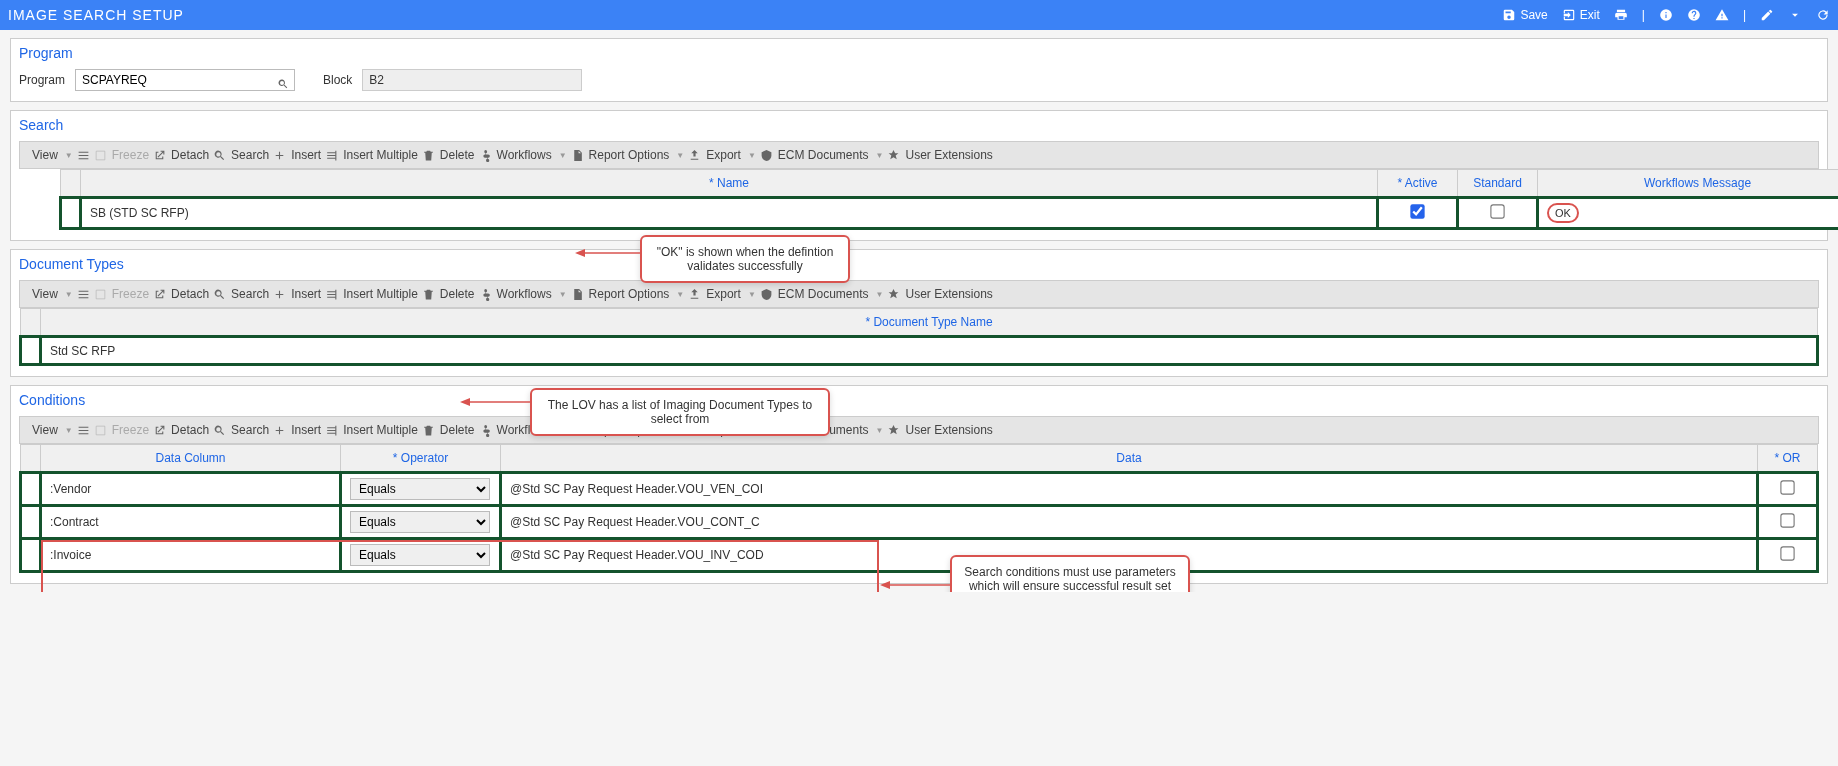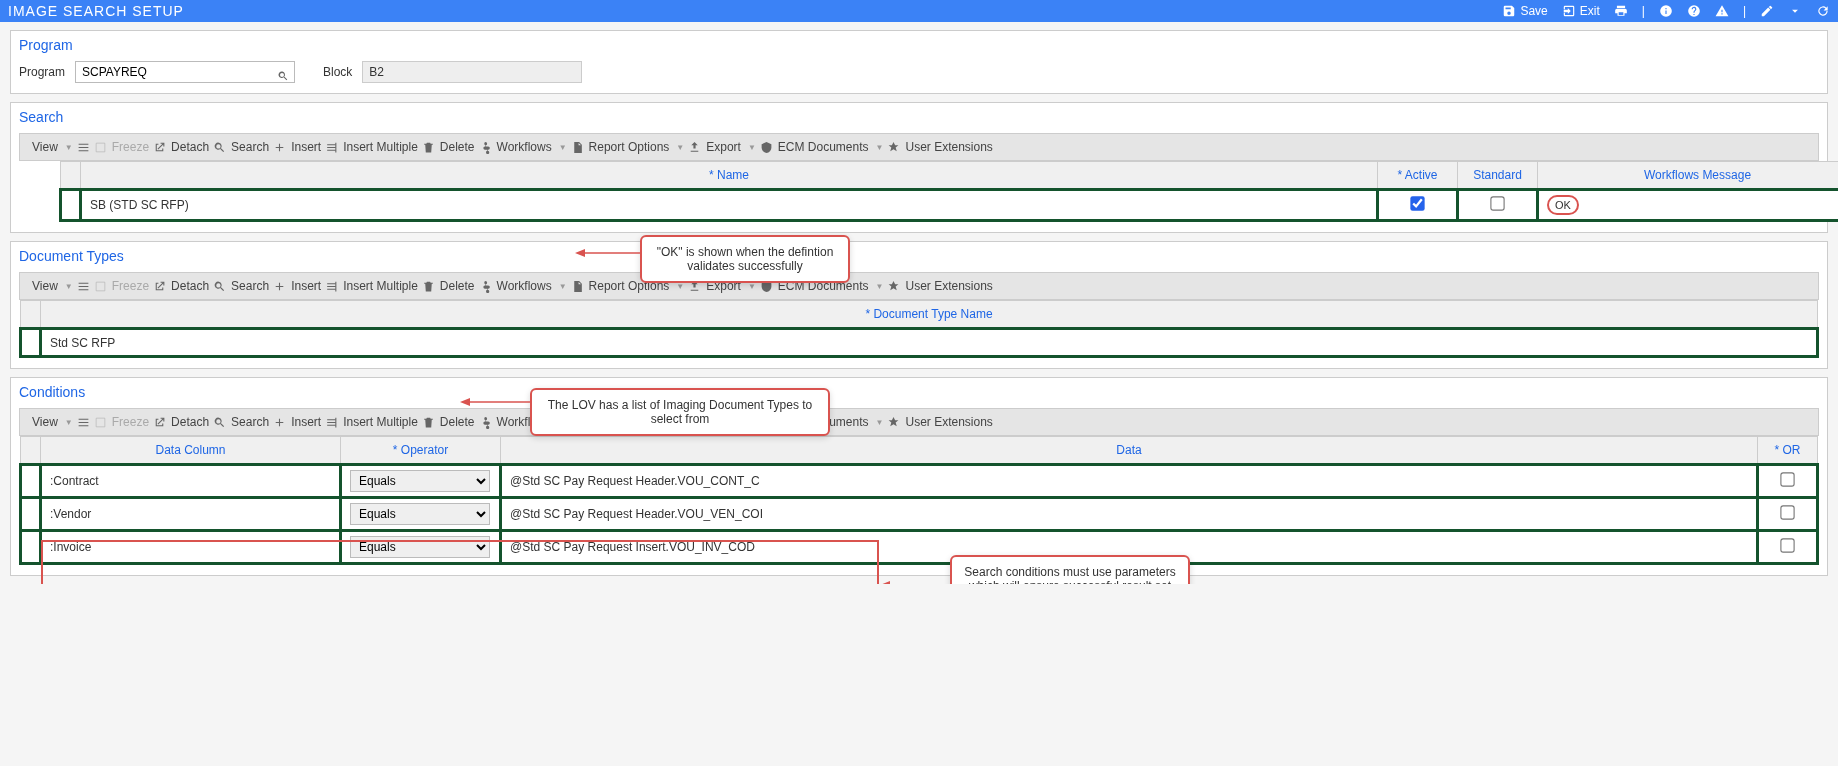--- a/index.html
+++ b/index.html
@@ -1,21 +1,21 @@
 <!DOCTYPE html>
 <html><head>
 <meta charset="utf-8">
 <style>
 * { box-sizing: border-box; margin: 0; padding: 0; font-family: Arial, Helvetica, sans-serif; }
 body { background: #f5f5f5; font-size: 12px; color: #333; }
 
 .page-header {
   background: #3b82f6;
   color: #fff;
-  height: 22px;
+  height: 30px;
   display: flex;
   align-items: center;
   padding: 0 8px;
   justify-content: space-between;
 }
 .page-header .title { font-size: 14px; letter-spacing: 1px; }
 .header-actions { display: flex; align-items: center; gap: 14px; }
 .header-actions .hbtn { display: flex; align-items: center; gap: 4px; cursor: pointer; font-size: 12px; }
 .header-actions svg { width: 14px; height: 14px; fill: #fff; }
 
@@ -465,37 +465,37 @@
         <th class="rowselect"></th>
         <th style="width:300px">Data Column</th>
         <th style="width:160px">* Operator</th>
         <th>Data</th>
         <th style="width:60px">* OR</th>
       </tr>
     </thead>
     <tbody id="cond-body">
           <tr>
             <td class="rowselect"></td>
+            <td>:Vendor</td>
+            <td><select class="operator-sel"><option>Equals</option></select></td>
+            <td>@Std SC Pay Request Header.VOU_VEN_COI</td>
+            <td class="center"><input type="checkbox" class="chk" style=""></td>
+          </tr>
+          <tr>
+            <td class="rowselect"></td>
             <td>:Contract</td>
             <td><select class="operator-sel"><option>Equals</option></select></td>
             <td>@Std SC Pay Request Header.VOU_CONT_C</td>
             <td class="center"><input type="checkbox" class="chk" style=""></td>
           </tr>
           <tr>
             <td class="rowselect"></td>
-            <td>:Vendor</td>
-            <td><select class="operator-sel"><option>Equals</option></select></td>
-            <td>@Std SC Pay Request Header.VOU_VEN_COI</td>
-            <td class="center"><input type="checkbox" class="chk" style=""></td>
-          </tr>
-          <tr>
-            <td class="rowselect"></td>
             <td>:Invoice</td>
             <td><select class="operator-sel"><option>Equals</option></select></td>
-            <td>@Std SC Pay Request Insert.VOU_INV_COD</td>
+            <td>@Std SC Pay Request Header.VOU_INV_COD</td>
             <td class="center"><input type="checkbox" class="chk" style=""></td>
           </tr>
         </tbody>
   </table>
 </div>
 
 <div class="callout" style="top:235px; left:640px; width:210px;">"OK" is shown when the defintion validates successfully</div>
 <svg class="overlay-svg" style="top:248px; left:575px; width:70px; height:10px;">
   <line class="arrow-line" x1="65" y1="5" x2="8" y2="5"></line>
   <polygon class="arrow-head" points="0,5 10,1 10,9"></polygon>

